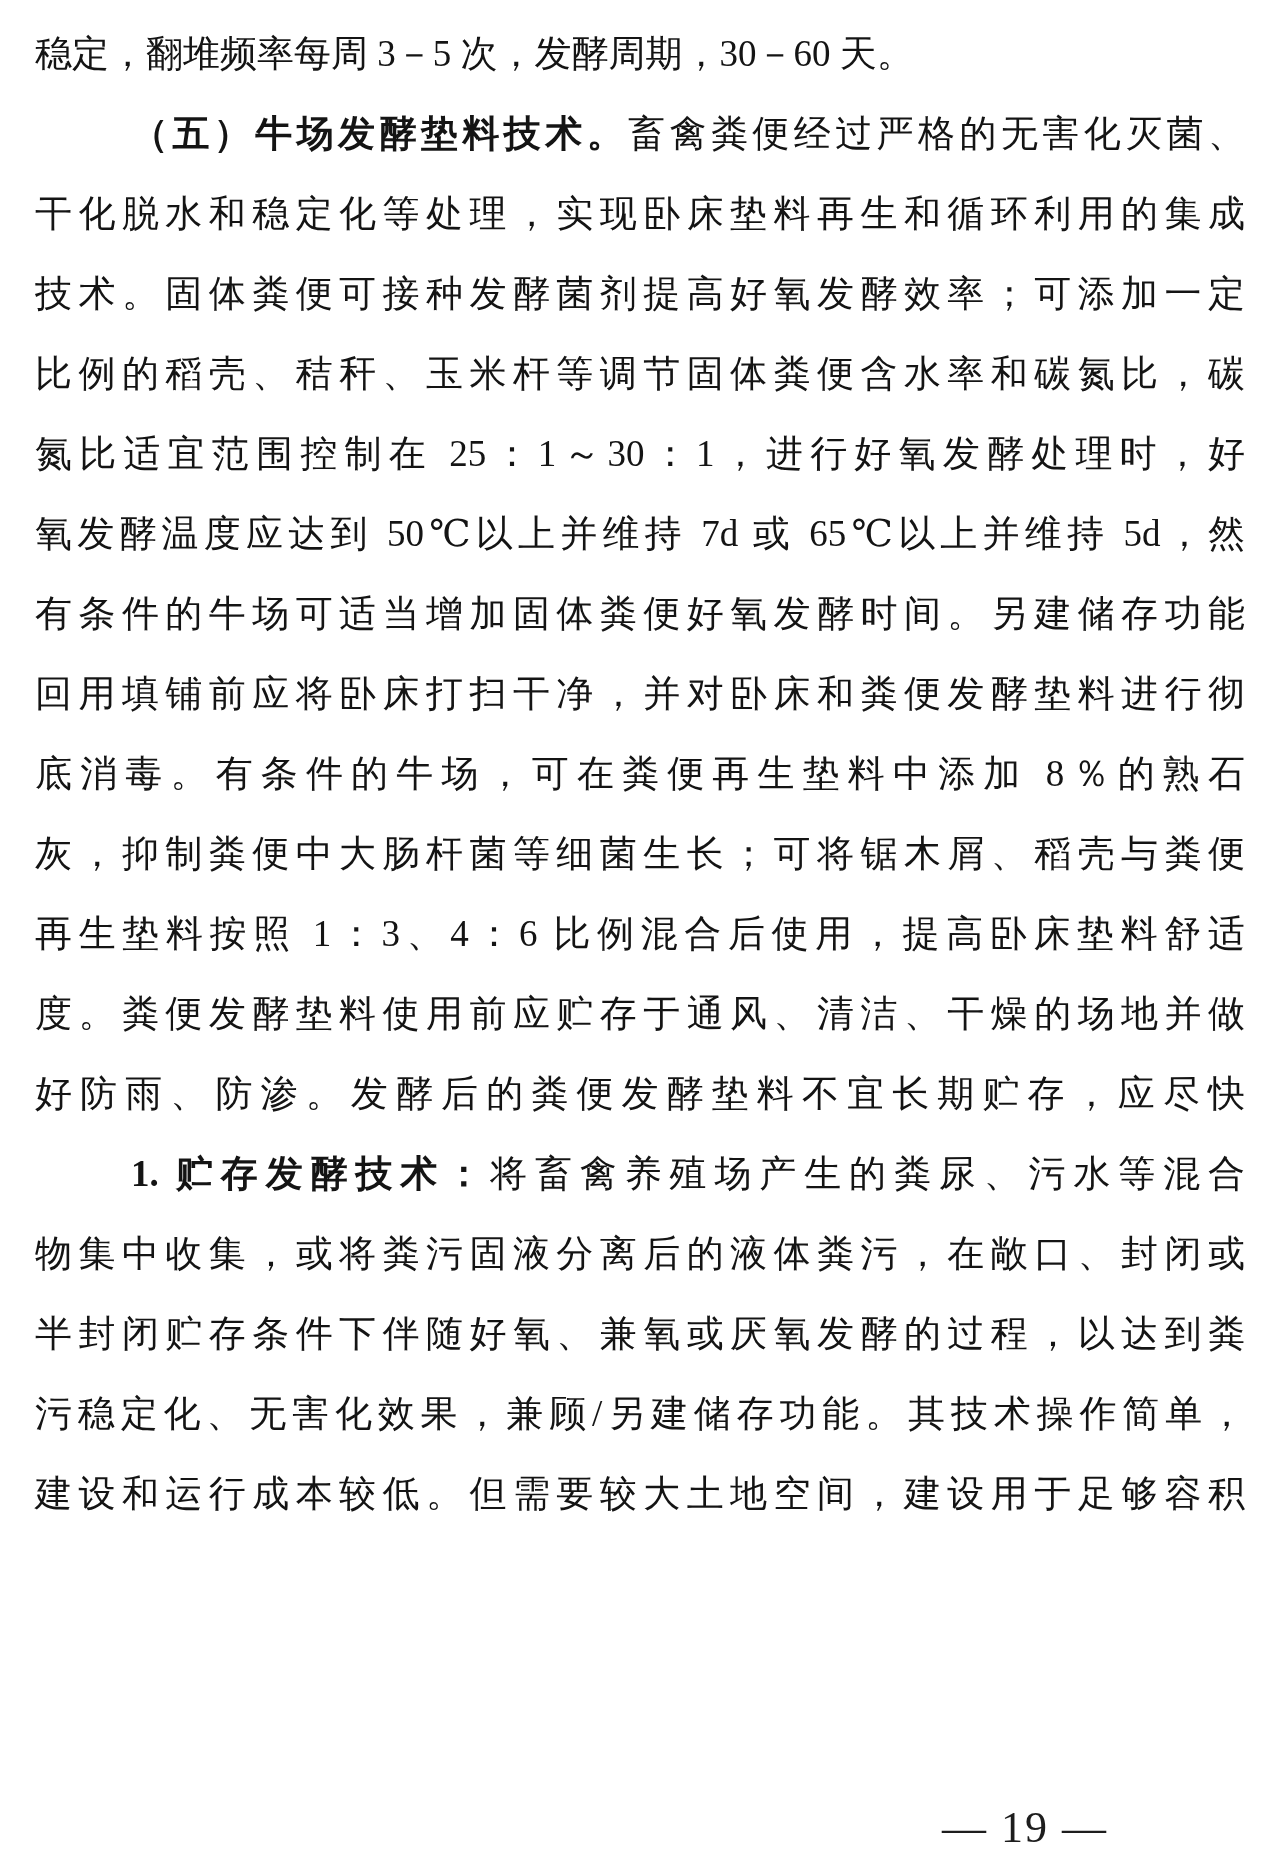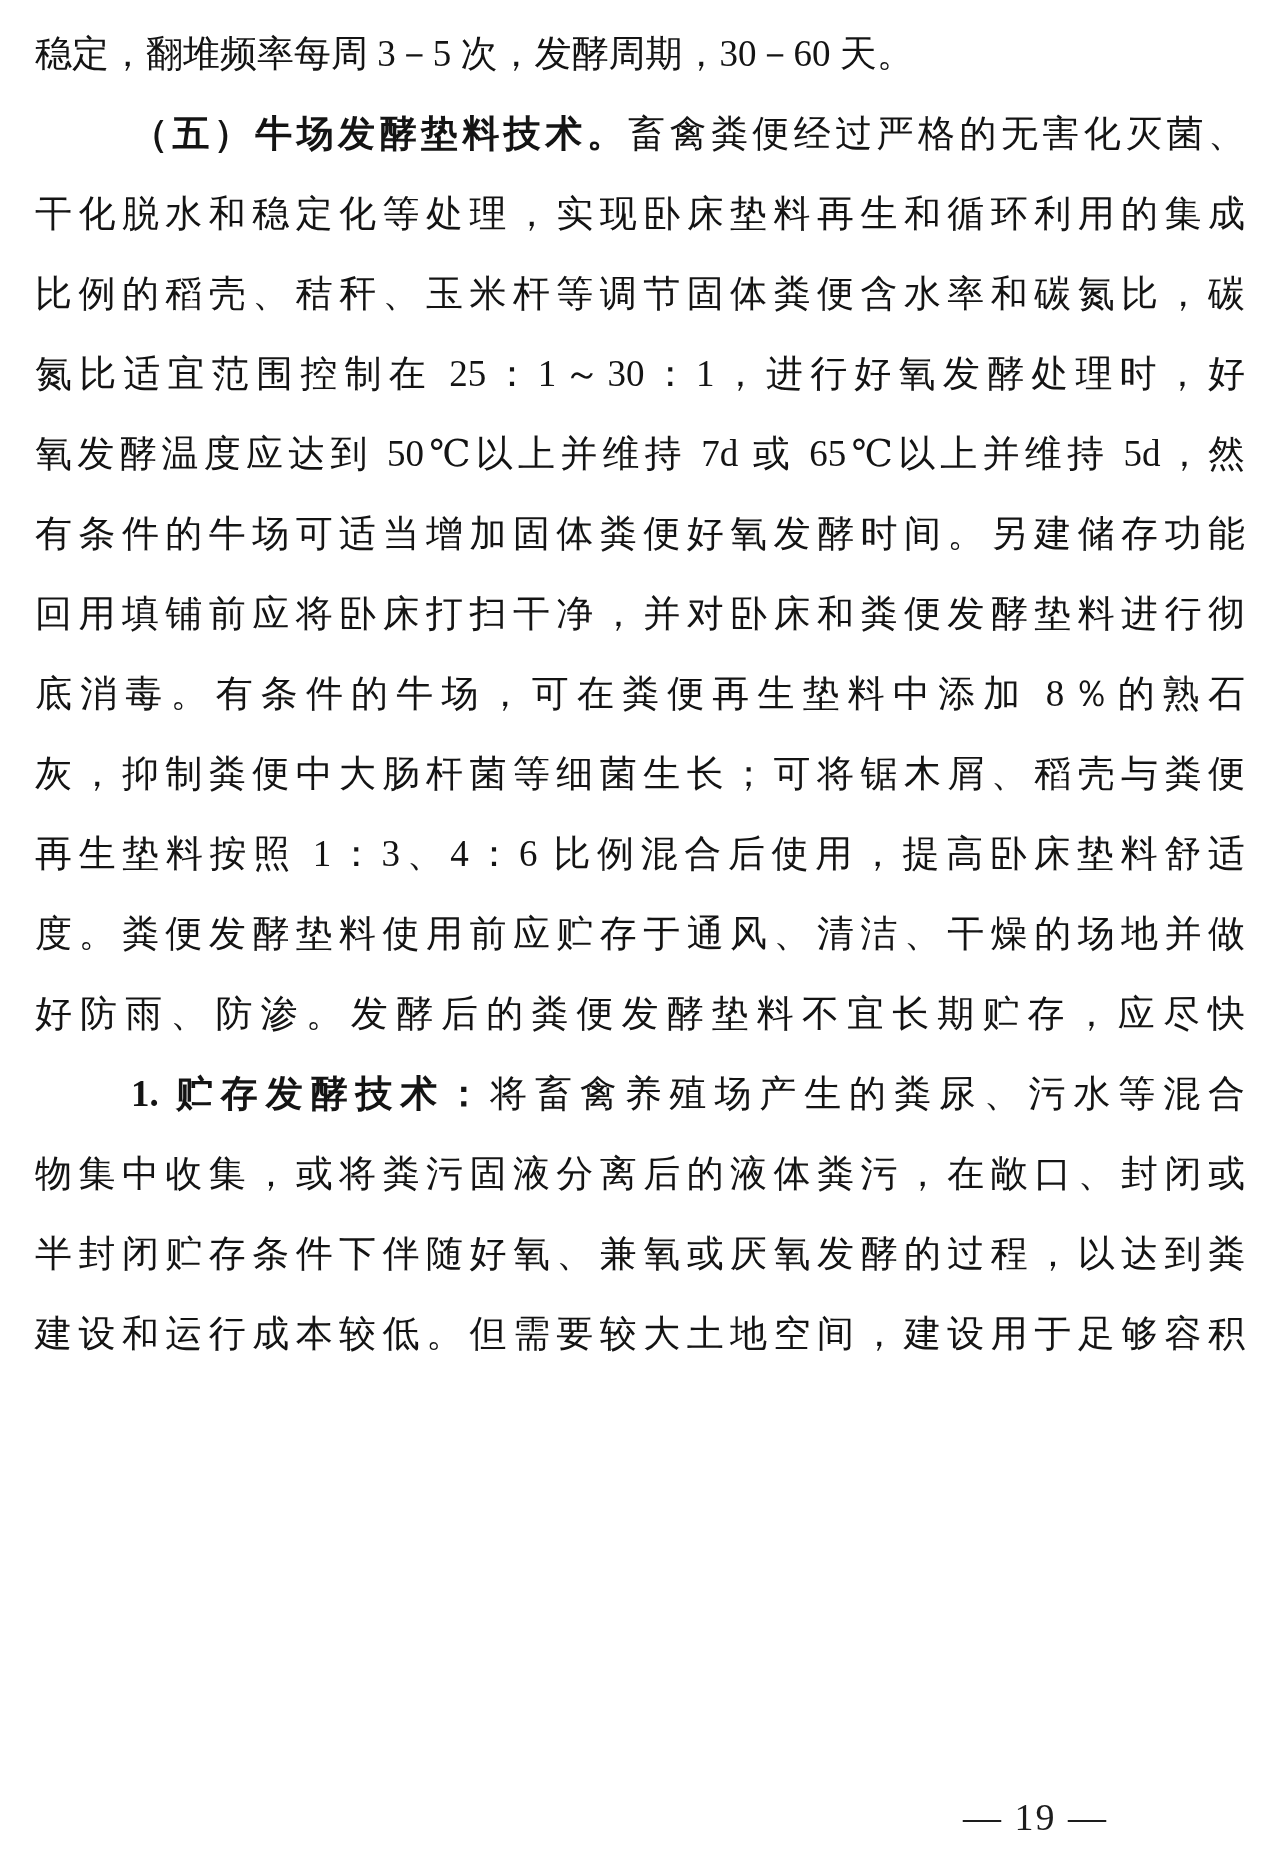--- a/index.html
+++ b/index.html
@@ -32,45 +32,47 @@
   .line.indent {
     text-indent: 80px;
     margin-left: 16px;
   }
   .bold {
     font-weight: 700;
   }
   .footer {
     position: absolute;
     right: 172px;
-    bottom: 22px;
-    font-size: 38px;
+    bottom: 8px;
+    font-size: 44px;
     letter-spacing: 2px;
     color: #1d1d1d;
   }
 </style>
 </head>
 <body>
 
 <div class="page">
   <div id="body-lines">
       <div class="line"><span>稳定，翻堆频率每周 3－5 次，发酵周期，30－60 天。</span></div>
       <div class="line justify indent"><span class="bold">（五）牛场发酵垫料技术。</span><span>畜禽粪便经过严格的无害化灭菌、</span></div>
       <div class="line justify"><span>干化脱水和稳定化等处理，实现卧床垫料再生和循环利用的集成</span></div>
+      <div class="line justify"><span>技术。固体粪便可接种发酵菌剂提高好氧发酵效率；可添加一定</span></div>
       <div class="line justify"><span>比例的稻壳、秸秆、玉米杆等调节固体粪便含水率和碳氮比，碳</span></div>
       <div class="line justify"><span>氮比适宜范围控制在 25：1～30：1，进行好氧发酵处理时，好</span></div>
       <div class="line justify"><span>氧发酵温度应达到 50℃以上并维持 7d 或 65℃以上并维持 5d，然</span></div>
       <div class="line justify"><span>有条件的牛场可适当增加固体粪便好氧发酵时间。另建储存功能</span></div>
       <div class="line justify"><span>回用填铺前应将卧床打扫干净，并对卧床和粪便发酵垫料进行彻</span></div>
       <div class="line justify"><span>底消毒。有条件的牛场，可在粪便再生垫料中添加 8％的熟石</span></div>
       <div class="line justify"><span>灰，抑制粪便中大肠杆菌等细菌生长；可将锯木屑、稻壳与粪便</span></div>
       <div class="line justify"><span>再生垫料按照 1：3、4：6 比例混合后使用，提高卧床垫料舒适</span></div>
       <div class="line justify"><span>度。粪便发酵垫料使用前应贮存于通风、清洁、干燥的场地并做</span></div>
       <div class="line justify"><span>好防雨、防渗。发酵后的粪便发酵垫料不宜长期贮存，应尽快</span></div>
       <div class="line justify indent"><span class="bold">1. 贮存发酵技术：</span><span>将畜禽养殖场产生的粪尿、污水等混合</span></div>
       <div class="line justify"><span>物集中收集，或将粪污固液分离后的液体粪污，在敞口、封闭或</span></div>
       <div class="line justify"><span>半封闭贮存条件下伴随好氧、兼氧或厌氧发酵的过程，以达到粪</span></div>
+      <div class="line justify"><span>污稳定化、无害化效果，兼顾/另建储存功能。其技术操作简单，</span></div>
       <div class="line justify"><span>建设和运行成本较低。但需要较大土地空间，建设用于足够容积</span></div>
     </div>
   <div class="footer">
     <span>— 19 —</span>
   </div>
 </div>
 
 </body></html>

